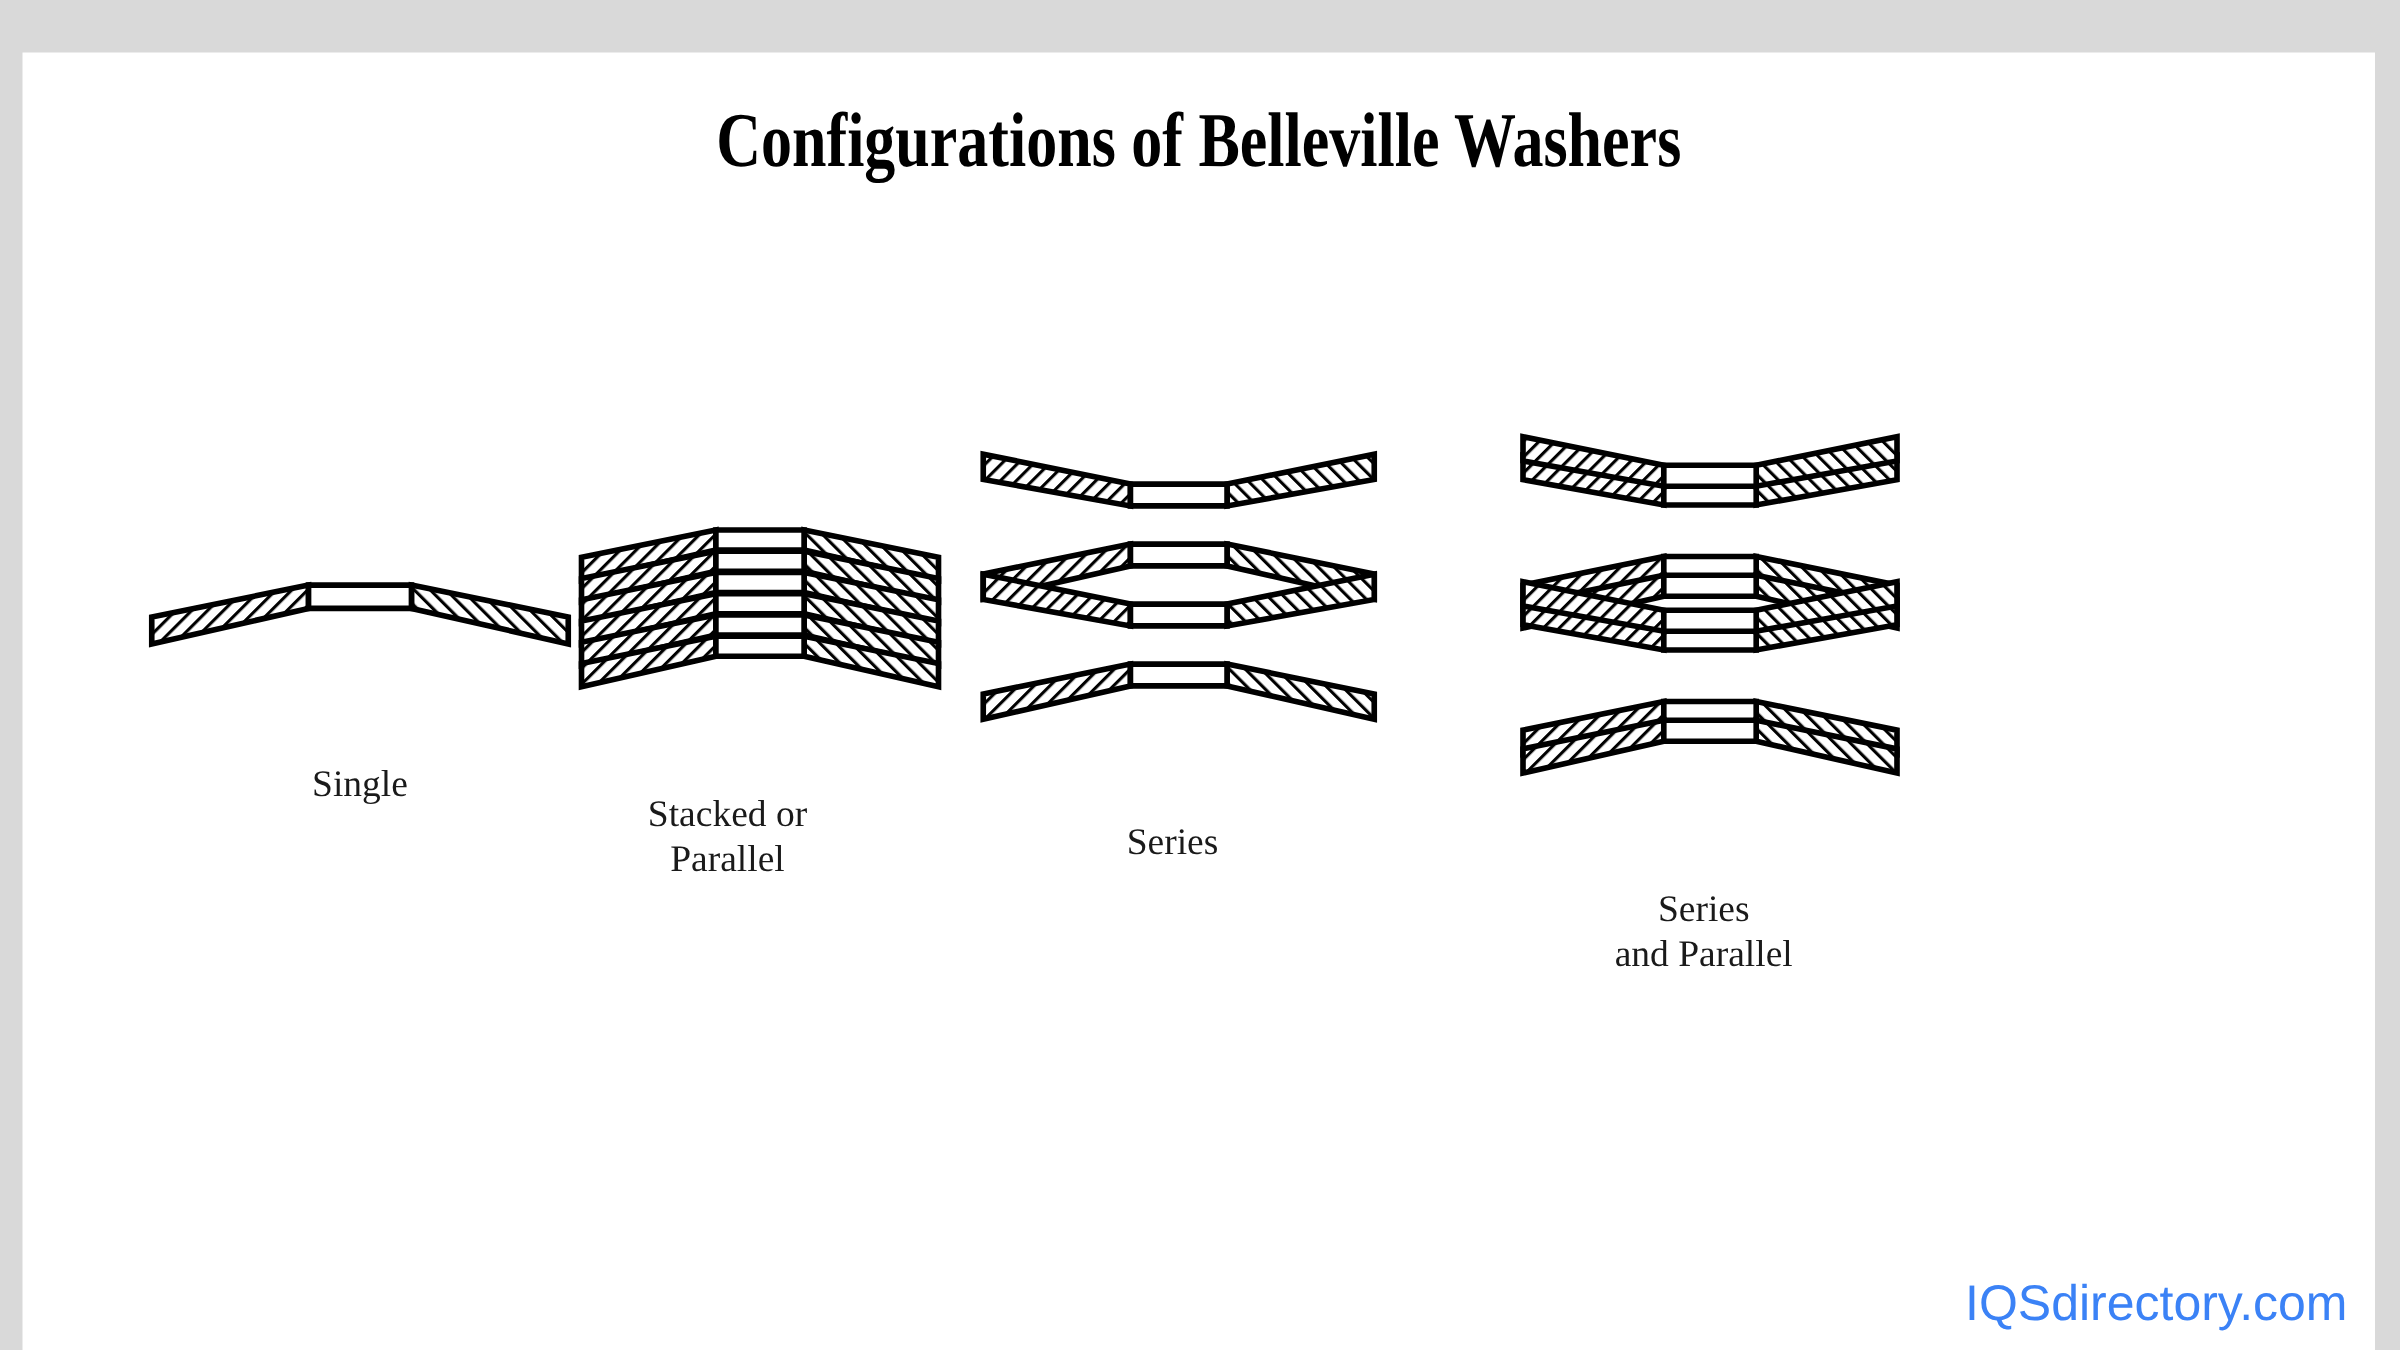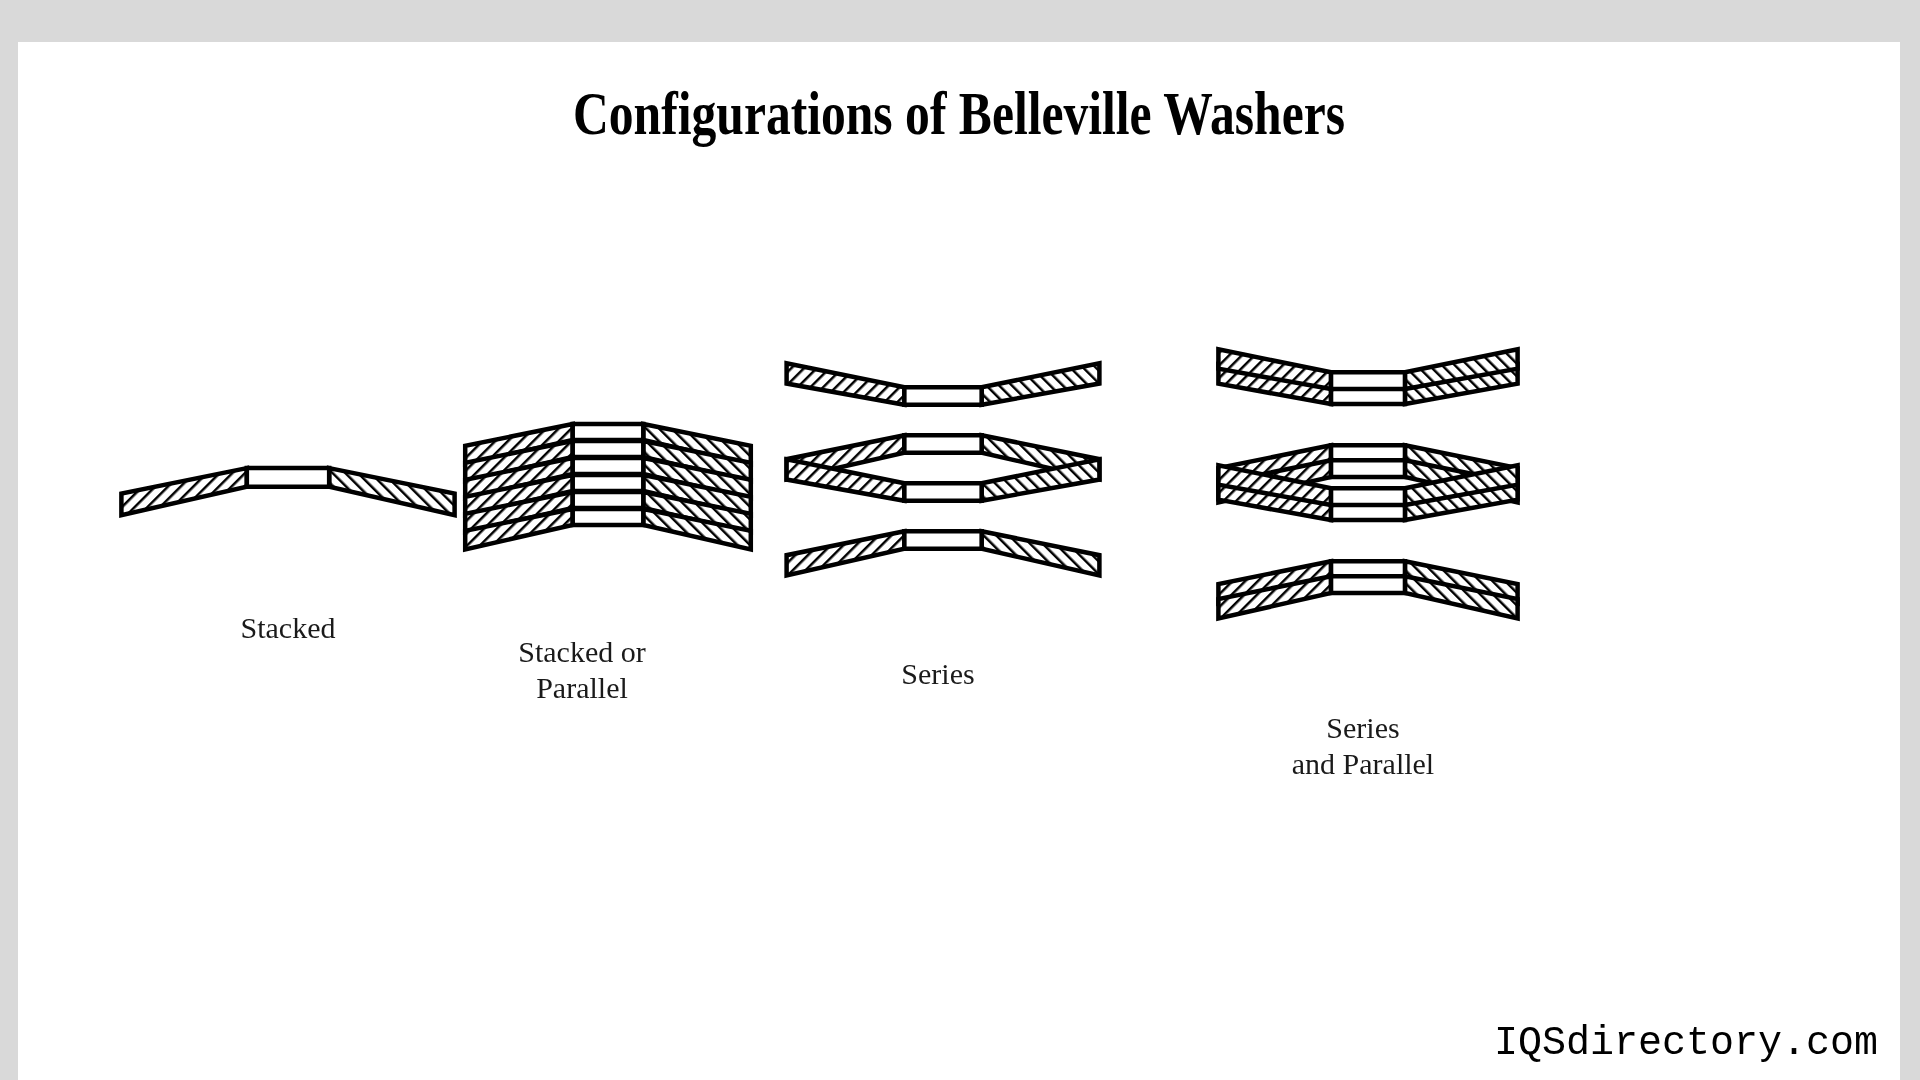--- a/index.html
+++ b/index.html
@@ -53,23 +53,23 @@
     font-family: "Liberation Serif", "DejaVu Serif", serif;
     font-size: 30px;
     line-height: 36px;
     color: #1a1a1a;
     white-space: pre-line;
   }
   #watermark {
     position: absolute;
     right: 22px;
     bottom: 18px;
-    font-family: Liberation Mono, monospace;
+    font-family: Liberation Sans, sans-serif;
     font-size: 40px;
-    color: #000000;
+    color: #3b82f6;
     white-space: nowrap;
     text-align: right;
   }
   svg { display: block; overflow: visible; }
 </style>
 </head>
 <body>
 
 <div id="page">
   <div id="panel">
@@ -86,21 +86,21 @@
             <pattern id="hatchB0" width="9" height="9" patternUnits="userSpaceOnUse" patternTransform="rotate(-45)">
               <rect x="0" y="0" width="9" height="9" fill="#ffffff"></rect>
               <line x1="0" y1="0" x2="0" y2="9" stroke="#000000" stroke-width="5"></line>
             </pattern>
           </defs>
           <polygon points="201.16,96.09 326.60,121.57 326.60,143.13 201.16,114.71" fill="url(#hatchB0)" stroke="#000000" stroke-width="4.5" stroke-linejoin="miter"></polygon>
           <polygon points="118.84,96.09 -6.60,121.57 -6.60,143.13 118.84,114.71" fill="url(#hatchA0)" stroke="#000000" stroke-width="4.5" stroke-linejoin="miter"></polygon>
           <polygon points="118.84,96.09 201.16,96.09 201.16,114.71 118.84,114.71" fill="#ffffff" stroke="#000000" stroke-width="4.5" stroke-linejoin="miter"></polygon>
         </svg>
       </div>
-    <div class="fig-label" id="lbl-single" style="left: 110px; top: 568px; width: 320px;">Stacked</div>
+    <div class="fig-label" id="lbl-single" style="left: 110px; top: 568px; width: 320px;">Single</div>
 
     <div class="figure" id="fig-stacked-or-parallel" style="left: 430px; top: 330px; width: 320px; height: 200px;">
         <svg width="320" height="200" viewBox="0 0 320 200">
           <defs>
             <pattern id="hatchA1" width="9" height="9" patternUnits="userSpaceOnUse" patternTransform="rotate(45)">
               <rect x="0" y="0" width="9" height="9" fill="#ffffff"></rect>
               <line x1="0" y1="0" x2="0" y2="9" stroke="#000000" stroke-width="5"></line>
             </pattern>
             <pattern id="hatchB1" width="9" height="9" patternUnits="userSpaceOnUse" patternTransform="rotate(-45)">
               <rect x="0" y="0" width="9" height="9" fill="#ffffff"></rect>

